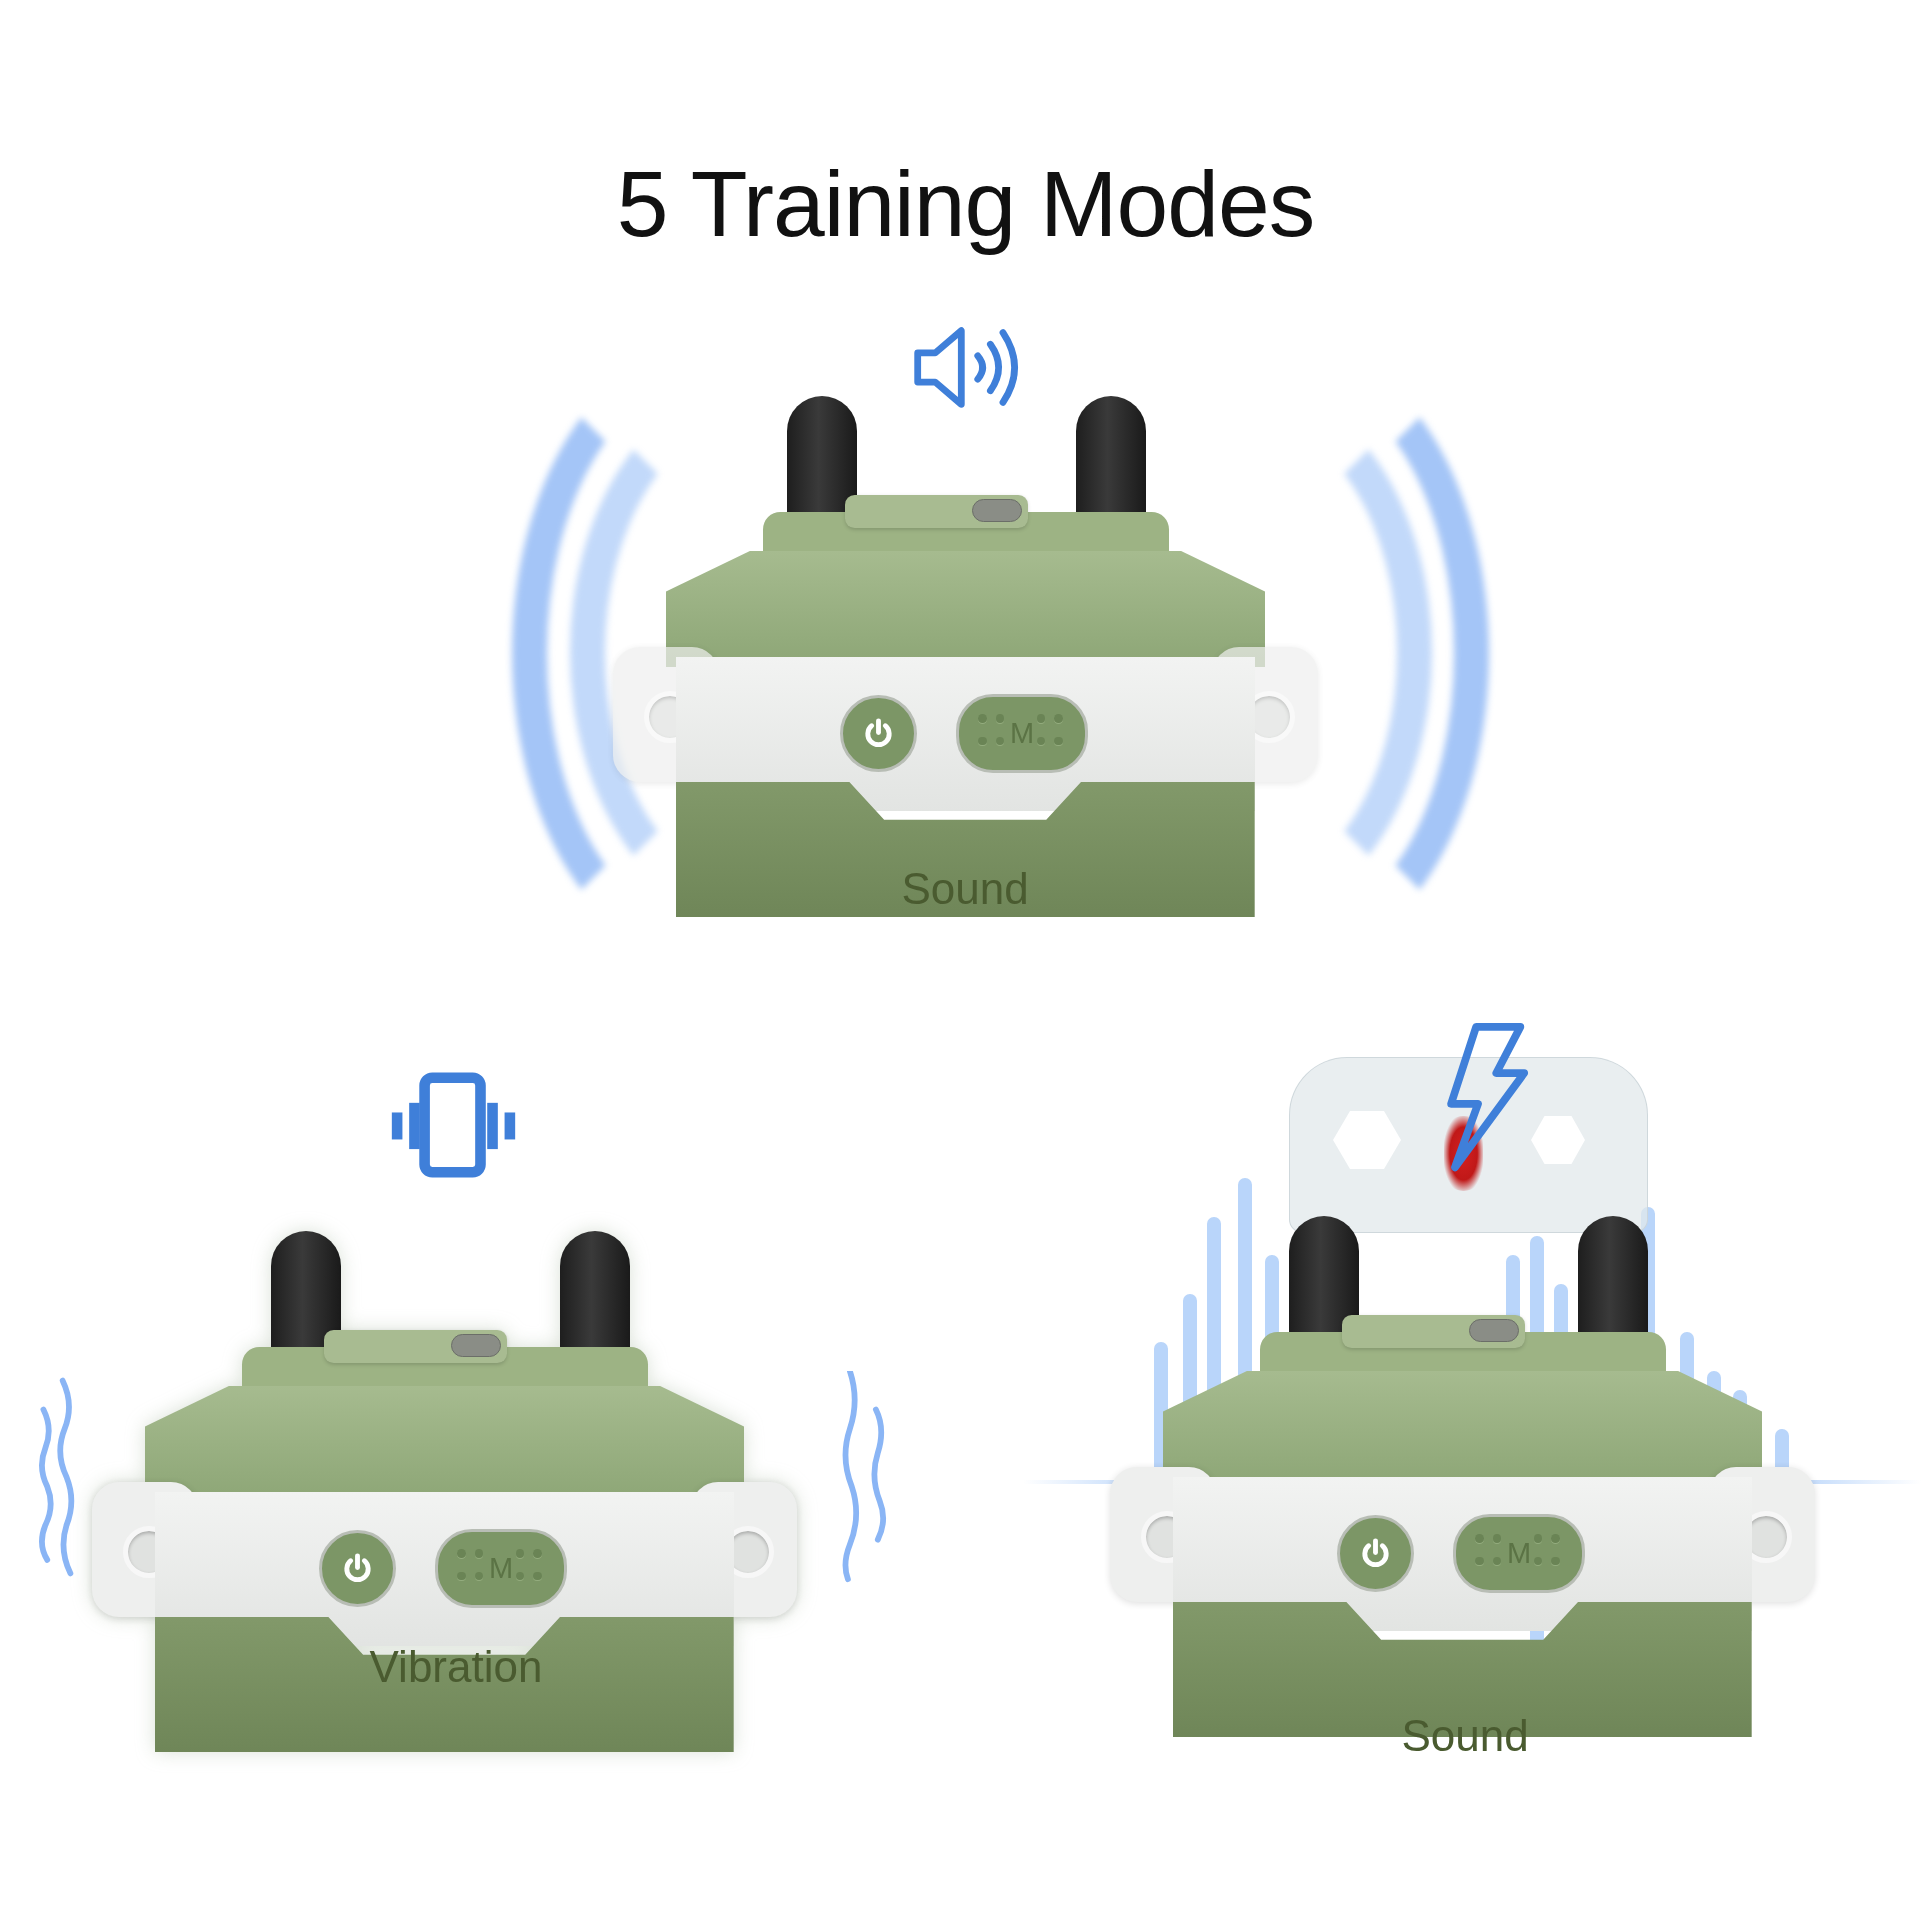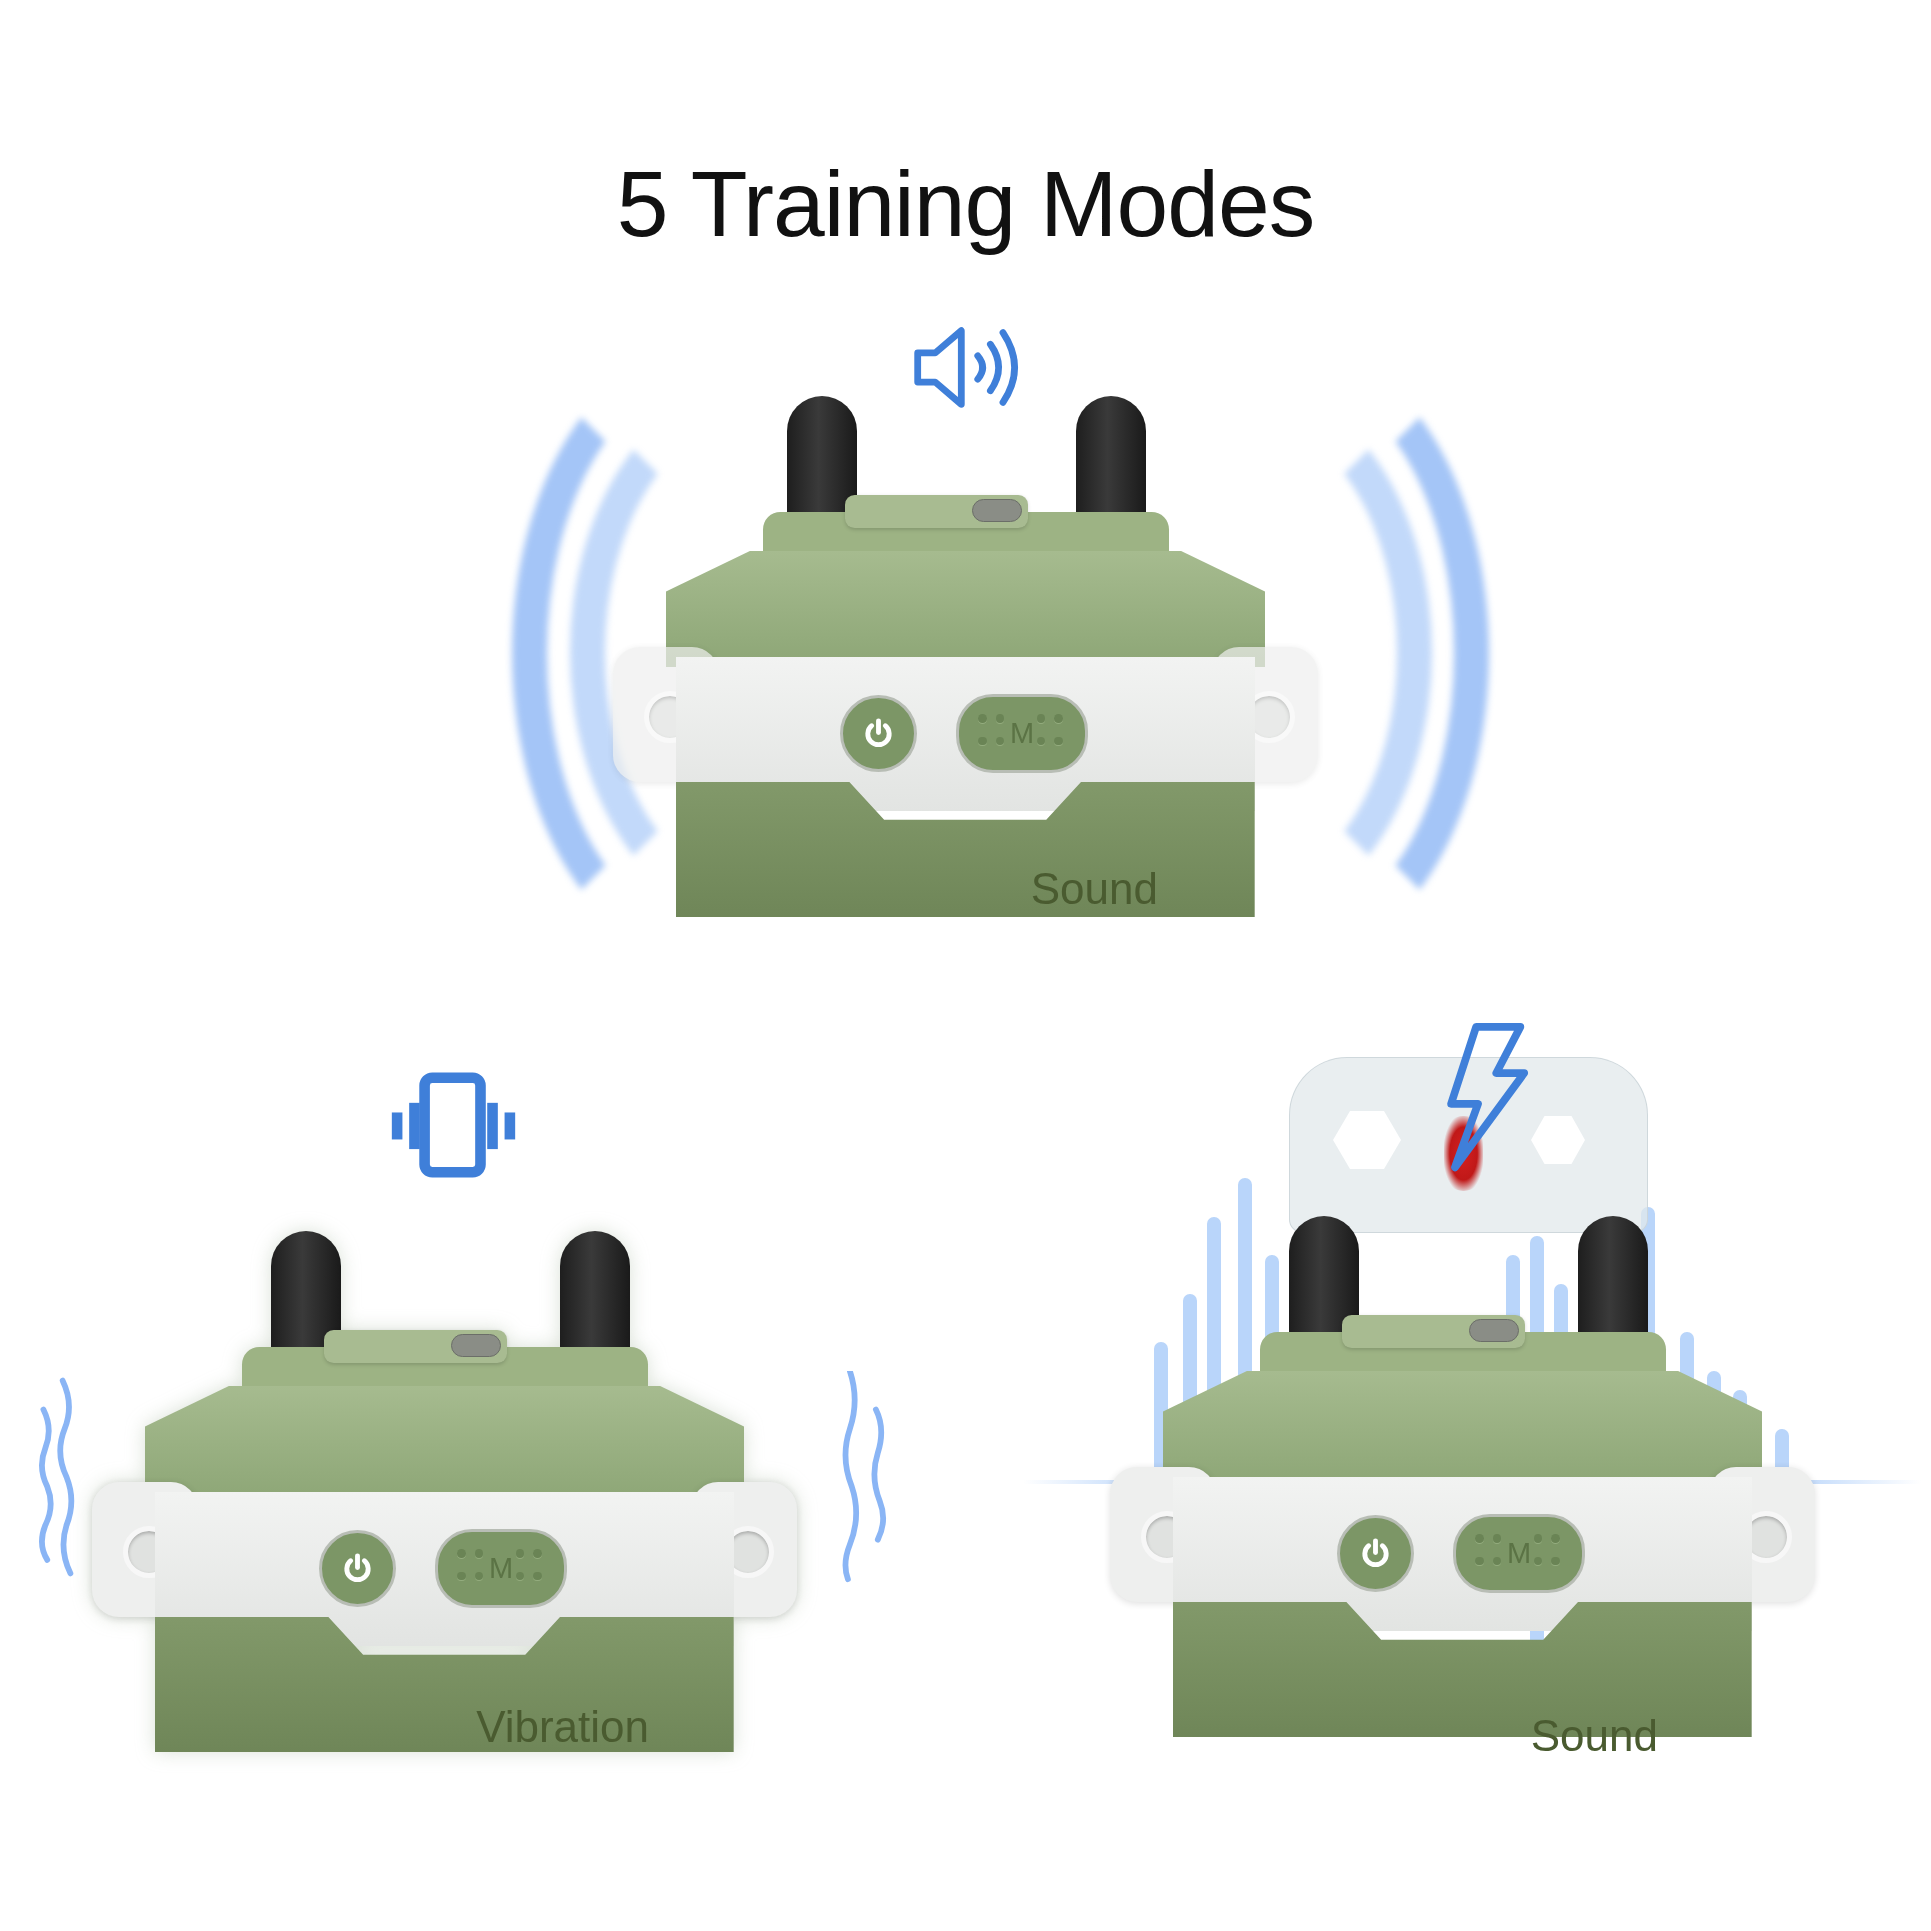--- a/index.html
+++ b/index.html
@@ -1,18 +1,18 @@
 <!DOCTYPE html>
 <html><head>
 <meta charset="utf-8">
 <style>
   html, body { margin:0; padding:0; background:#ffffff; }
   body { width:1931px; height:1931px; position:relative; overflow:hidden; font-family:"Liberation Sans", "DejaVu Sans", sans-serif; }
   .title { position:absolute; left:0; top:89px; width:1931px; text-align:center; font-size:93px; color:#111111; letter-spacing:-1px; font-weight:400; }
-  .label { position:absolute; font-size:44px; color:#4a5b30; text-align:right; width:386px; }
+  .label { position:absolute; font-size:44px; color:#4a5b30; text-align:center; width:386px; }
 
   
   .device { position:absolute; width:599px; height:406px; }
   .antenna { position:absolute; width:70px; height:145px; background:linear-gradient(90deg,#1e1e1e,#3a3a3a 45%,#1a1a1a); border-radius:35px 35px 7.7px 7.7px; top:-116px; }
   .top-plate { position:absolute; left:97px; top:0; width:406px; height:58px; background:#9db384; border-radius:17.4px 17.4px 0 0; }
   .charging { position:absolute; left:179px; top:-17.4px; width:183px; height:33px; background:#a8bb91; border-radius:9.7px; box-shadow:0 1.9px 3.9px rgba(0,0,0,0.15); }
   .charging .screw { position:absolute; right:5.8px; top:4.8px; width:48px; height:21px; border-radius:11.6px; background:#8a8d86; border:1.9px solid #6b6e68; }
   .upper { position:absolute; left:0; top:39px; width:599px; height:116px; background:linear-gradient(180deg,#a6bb8f,#8da676); clip-path:polygon(14% 0,86% 0,100% 35%,100% 100%,0 100%,0 35%); }
   .middle { position:absolute; left:9.7px; top:145px; width:579px; height:154px; background:linear-gradient(180deg,#f2f3f2,#e2e4e2); }
   .lower { position:absolute; left:9.7px; top:270px; width:579px; height:135px; background:linear-gradient(180deg,#82996a,#6f8658); clip-path:polygon(0 0,30% 0,36% 28%,64% 28%,70% 0,100% 0,100% 100%,0 100%); }
@@ -152,21 +152,21 @@
       <span>M</span>
       <div class="dots r">
           <span></span>
           <span></span>
           <span></span>
           <span></span>
         </div>
     </div>
   </div>
 
-  <div class="label" style="left:263px;top:1702px;">Vibration</div>
+  <div class="label" style="left:263px;top:1642px;">Vibration</div>
 </section>
 
 <section>
   <div>
     <div class="bar" style="left:1154px;top:1342px;height:193px;"></div>
     <div class="bar" style="left:1183px;top:1294px;height:290px;"></div>
     <div class="bar" style="left:1207px;top:1217px;height:434px;"></div>
     <div class="bar" style="left:1238px;top:1178px;height:502px;"></div>
     <div class="bar" style="left:1265px;top:1255px;height:406px;"></div>
     <div class="bar" style="left:1292px;top:1303px;height:319px;"></div>

